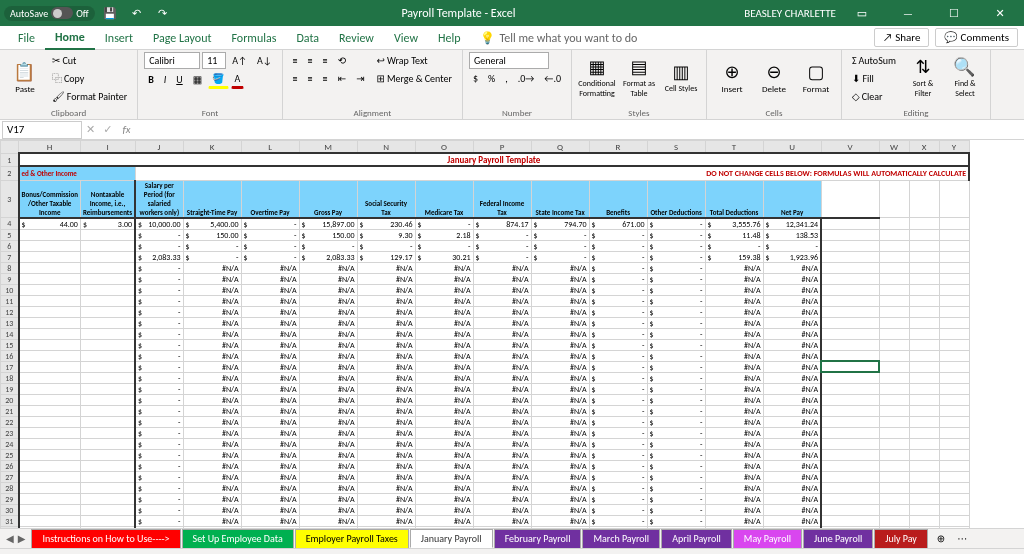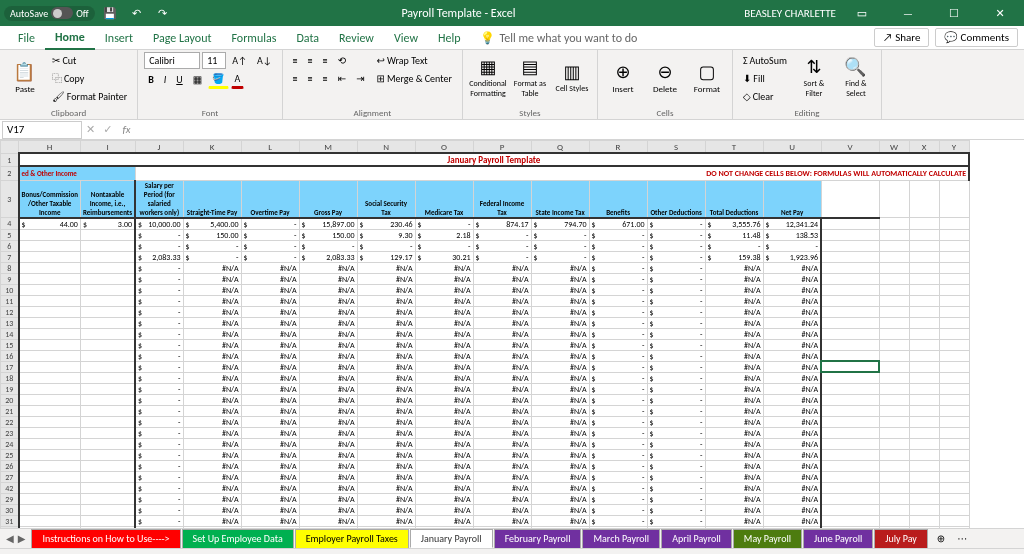--- a/index.html
+++ b/index.html
@@ -155,20 +155,33 @@
         </div>
       </div>
       <div class="col-body">
         <div class="rb-btn">↩ <span>Wrap Text</span></div>
         <div class="rb-btn">⊞ <span>Merge &amp; Center</span></div>
       </div>
     </div>
     <div class="group-label">Alignment</div>
   </div>
   <div class="group">
+    <div class="group-content col-body">
+      <input class="sel-box" style="width: 80px;" value="General">
+      <div class="row-sm">
+        <span class="rb-btn">$</span>
+        <span class="rb-btn">%</span>
+        <span class="rb-btn">,</span>
+        <span class="rb-btn">.0→</span>
+        <span class="rb-btn">←.0</span>
+      </div>
+    </div>
+    <div class="group-label">Number</div>
+  </div>
+  <div class="group">
     <div class="group-content">
       <div class="big-btn">
           <span class="big-icon">▦</span>
           <span style="font-size:8px;">Conditional Formatting</span>
         </div>
       <div class="big-btn">
           <span class="big-icon">▤</span>
           <span style="font-size:8px;">Format as Table</span>
         </div>
       <div class="big-btn">
@@ -796,21 +809,21 @@
           <td class="na"><span style="float:left">$</span>-</td>
           <td class="na"><span style="float:left">$</span>-</td>
           <td class="na">#N/A</td>
           <td class="na">#N/A</td>
           <td class="thick-l"></td>
           <td></td>
           <td></td>
           <td></td>
         </tr>
         <tr>
-          <td class="row-hdr">42</td>
+          <td class="row-hdr">28</td>
           <td class="na thick-l"></td>
           <td class="na"></td>
           <td class="na thick-l"><span style="float:left">$</span>-</td>
           <td class="na">#N/A</td>
           <td class="na">#N/A</td>
           <td class="na">#N/A</td>
           <td class="na">#N/A</td>
           <td class="na">#N/A</td>
           <td class="na">#N/A</td>
           <td class="na">#N/A</td>
@@ -917,21 +930,21 @@
     <span>▶</span>
   </div>
   <div id="ws-tab-container" style="display:flex;overflow:hidden;">
       <div class="ws-tab" style="background: rgb(255, 0, 0); color: rgb(255, 255, 255);">Instructions on How to Use----&gt;</div>
       <div class="ws-tab" style="background: rgb(0, 176, 80); color: rgb(255, 255, 255);">Set Up Employee Data</div>
       <div class="ws-tab" style="background: rgb(255, 255, 0); color: rgb(0, 0, 0);">Employer Payroll Taxes</div>
       <div class="ws-tab active" style="background: rgb(255, 255, 255); color: rgb(51, 51, 51);">January Payroll</div>
       <div class="ws-tab" style="background: rgb(112, 48, 160); color: rgb(255, 255, 255);">February Payroll</div>
       <div class="ws-tab" style="background: rgb(112, 48, 160); color: rgb(255, 255, 255);">March Payroll</div>
       <div class="ws-tab" style="background: rgb(112, 48, 160); color: rgb(255, 255, 255);">April Payroll</div>
-      <div class="ws-tab" style="background: #4d7c0f; color: rgb(255, 255, 255);">May Payroll</div>
+      <div class="ws-tab" style="background: #d946ef; color: rgb(255, 255, 255);">May Payroll</div>
       <div class="ws-tab" style="background: rgb(112, 48, 160); color: rgb(255, 255, 255);">June Payroll</div>
       <div class="ws-tab" style="background: #b91c1c; color: rgb(255, 255, 255);">July Pay</div>
     </div>
   <span style="padding:0 8px;">⊕</span>
   <span style="padding:0 4px;">⋯</span>
 </div>
 
 <div class="statusbar">
   <span>▦</span>
   <span>▤</span>

